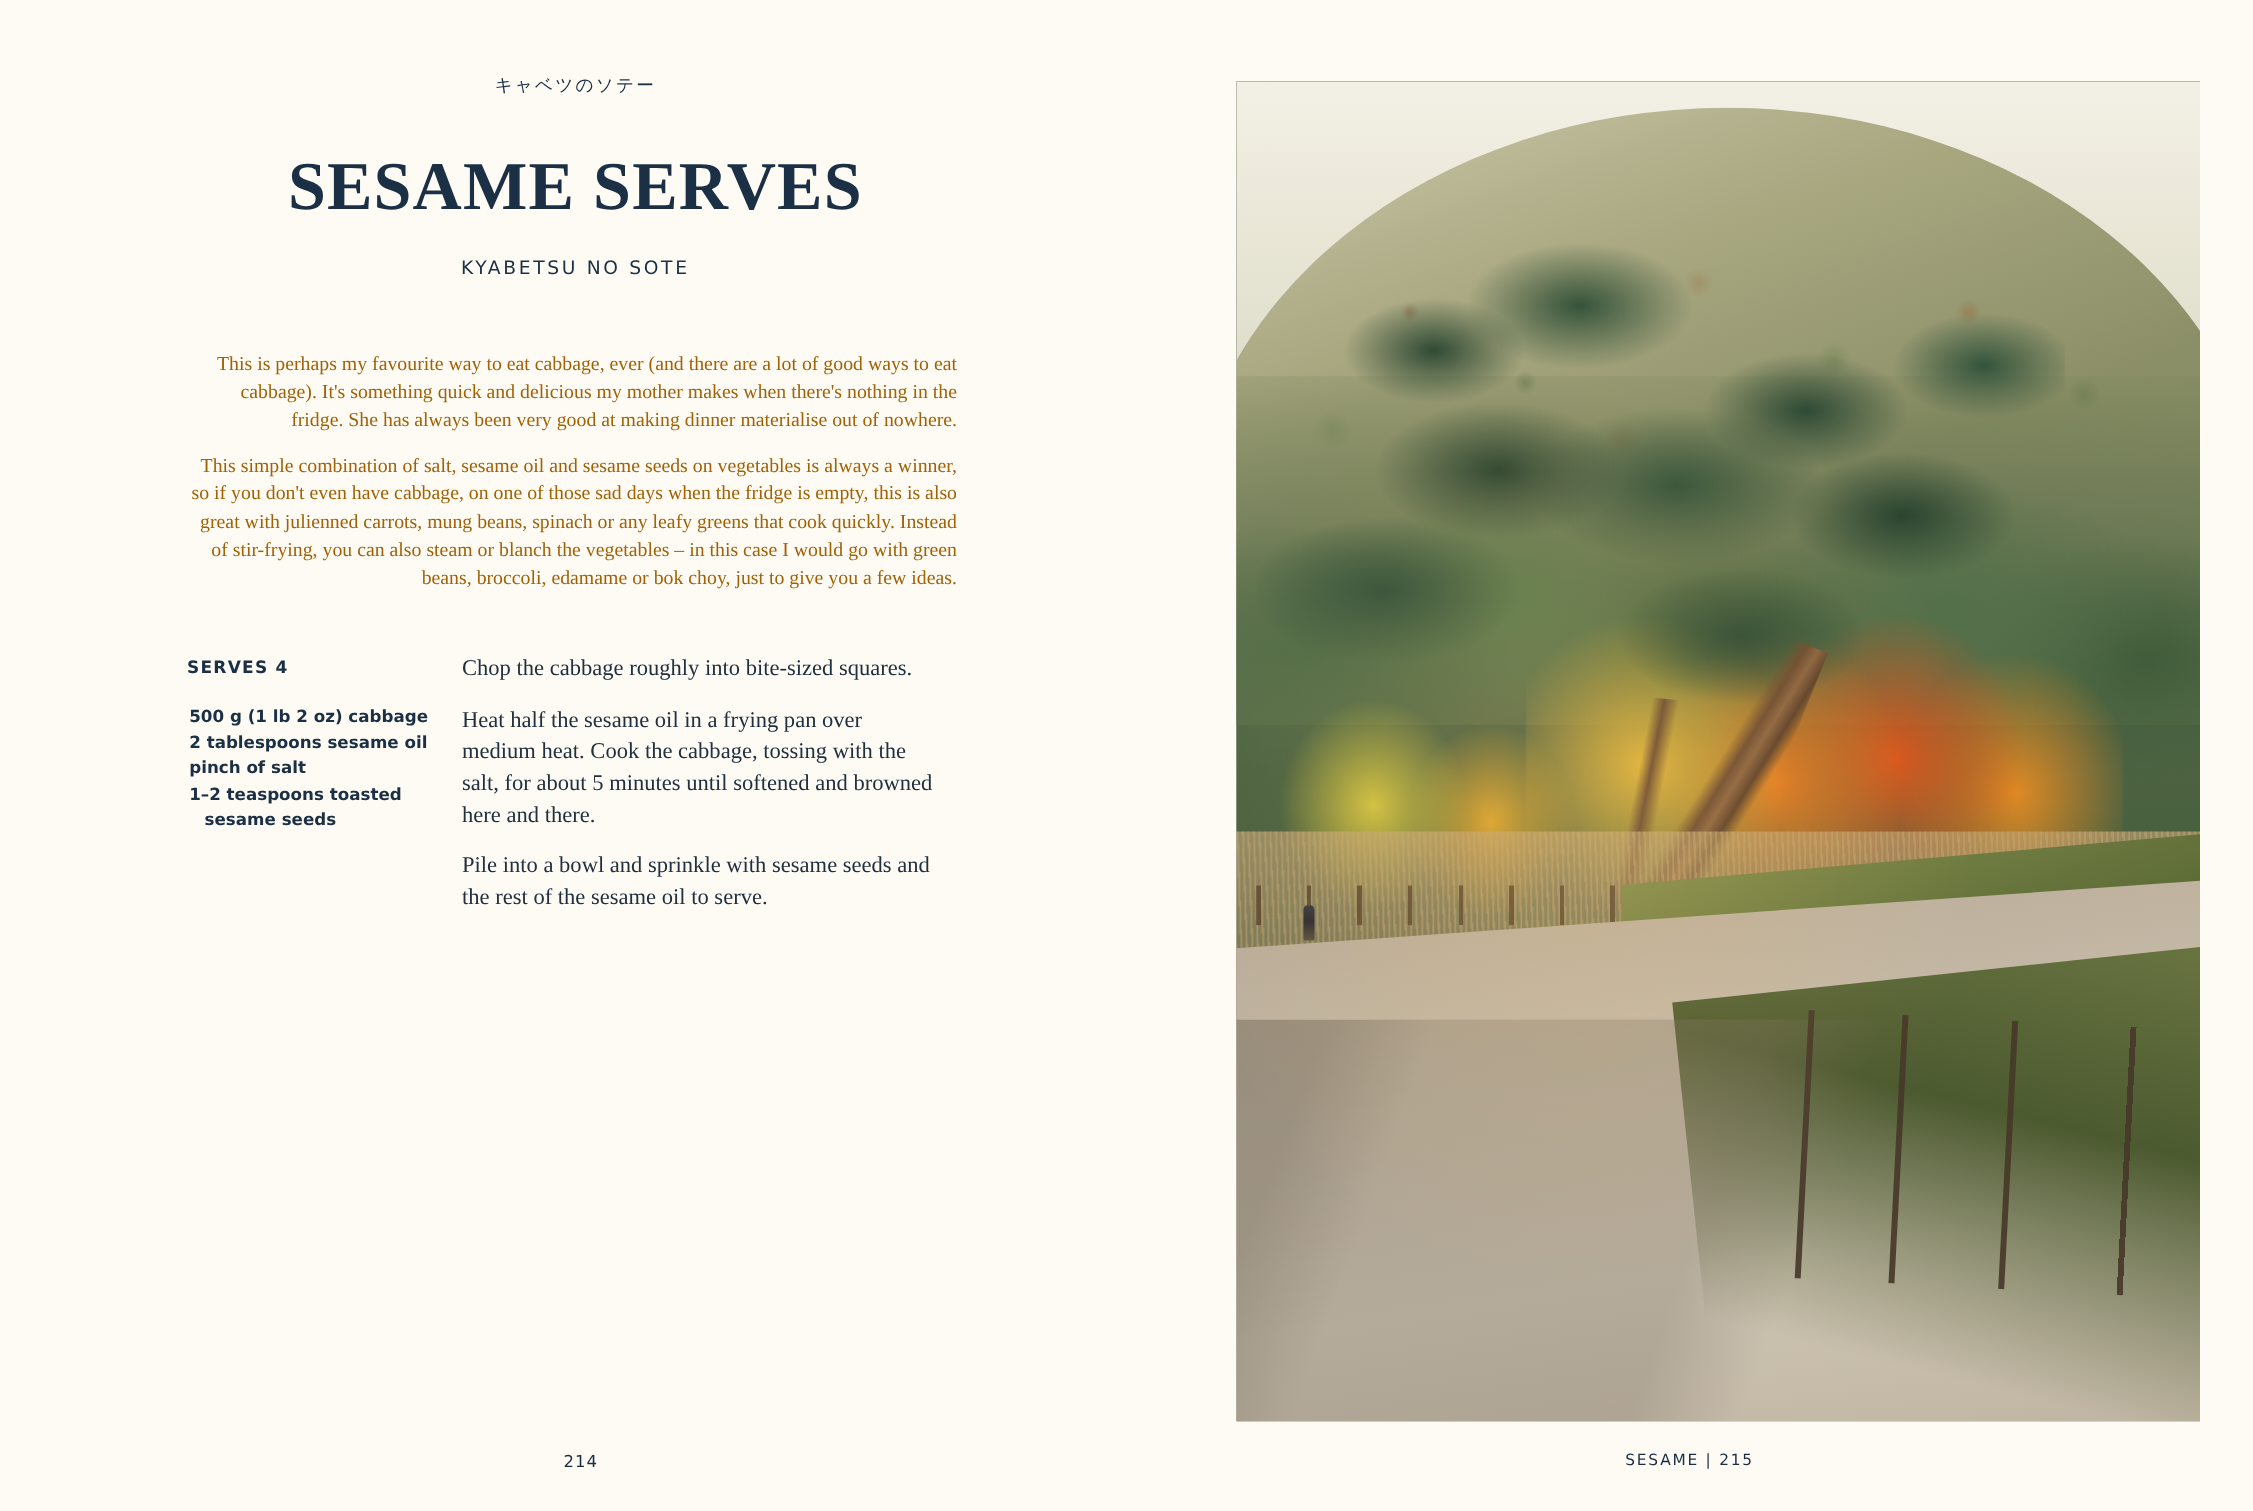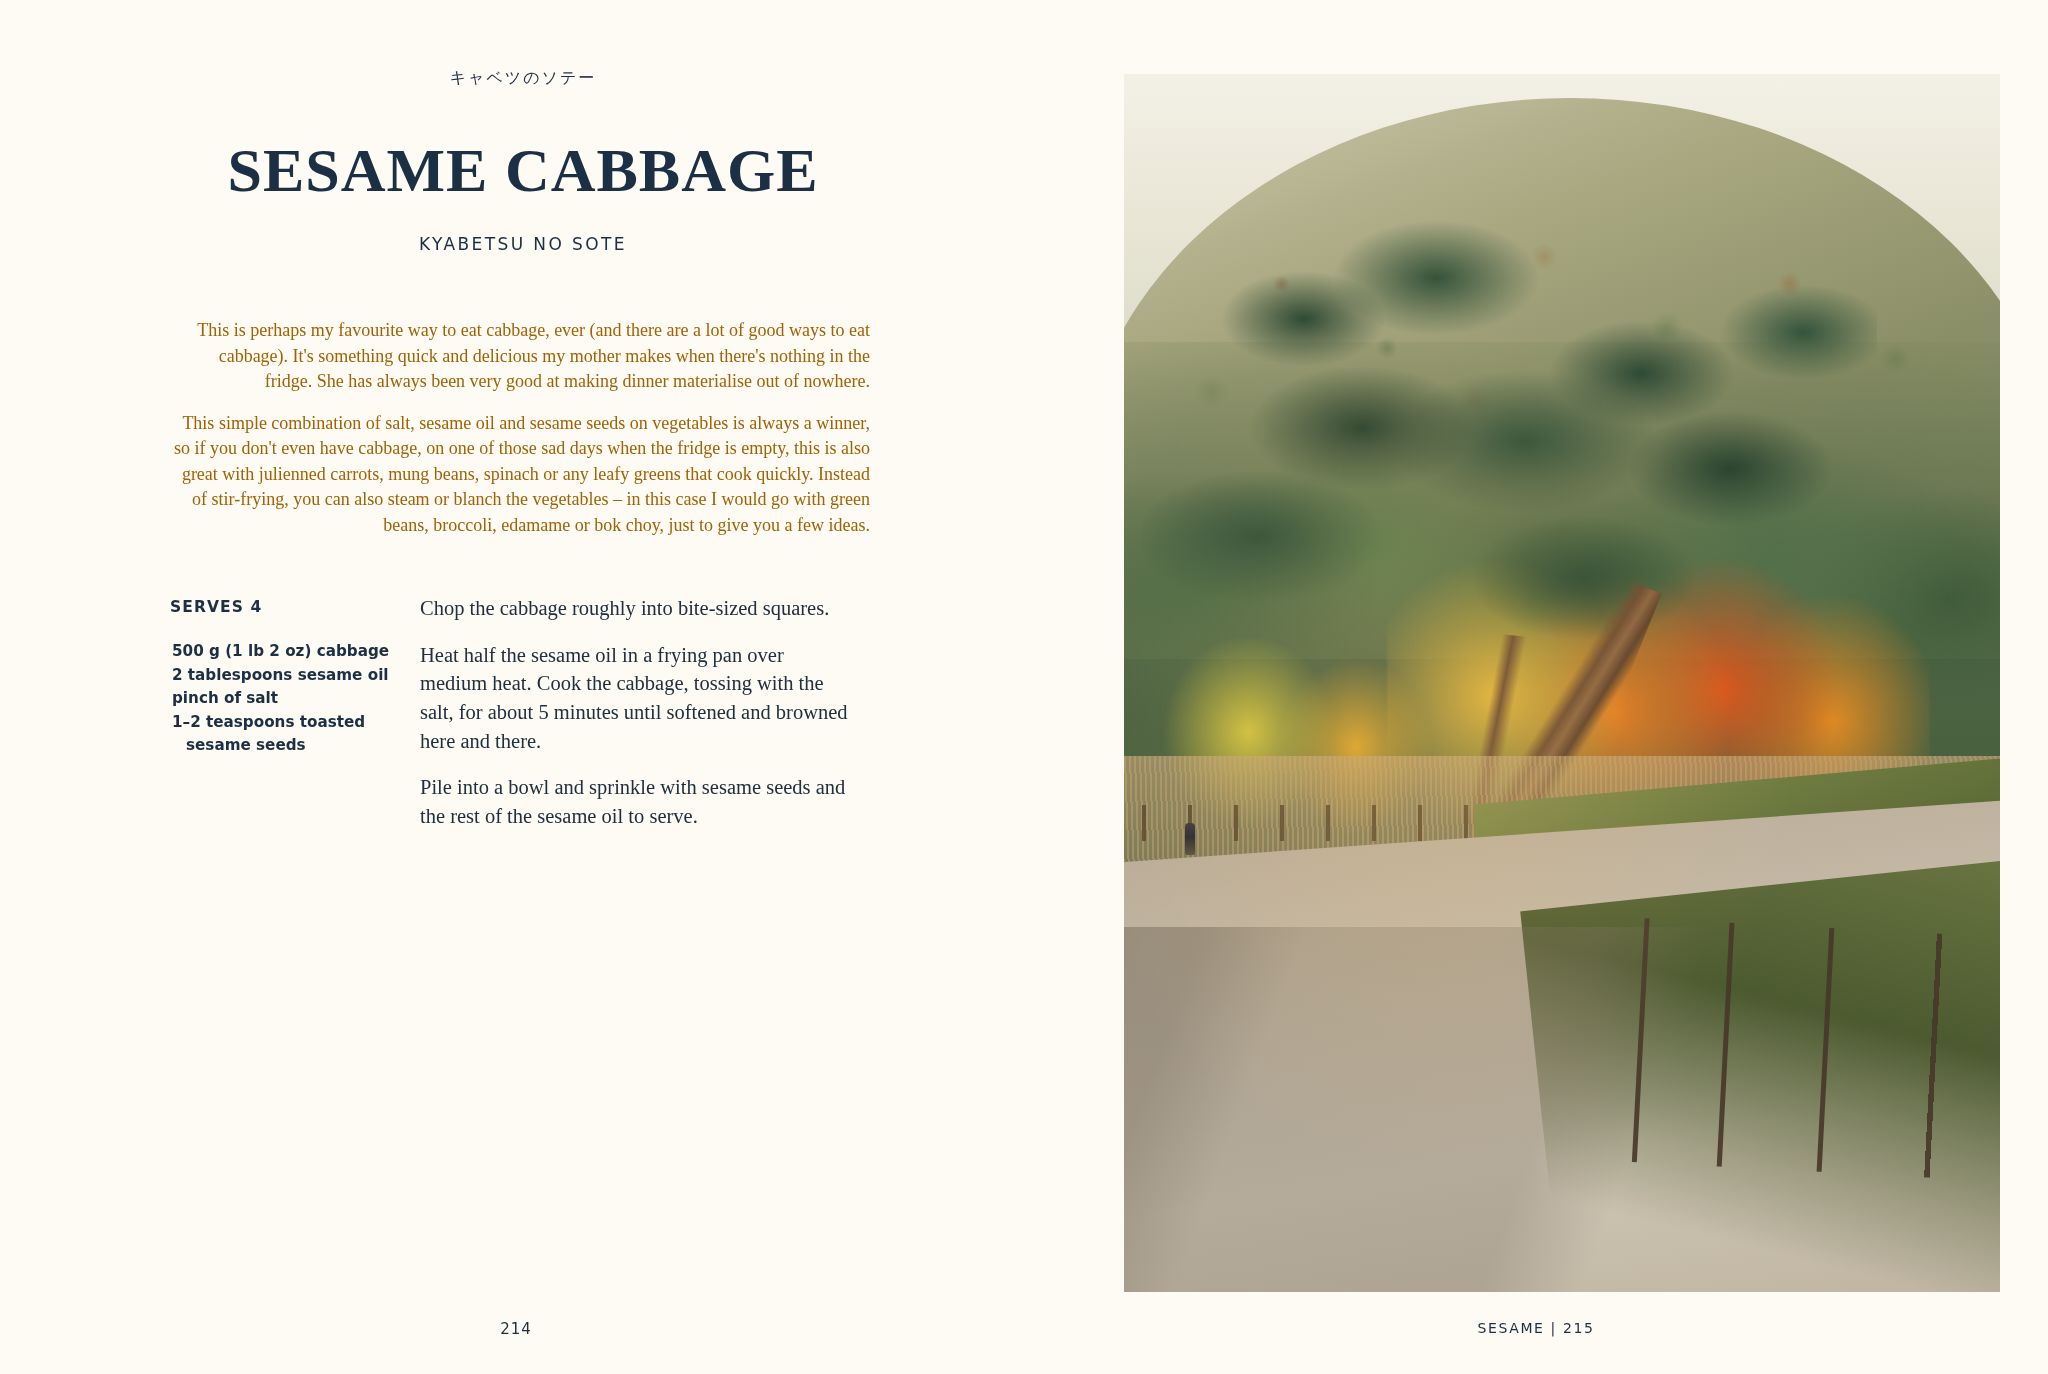--- a/index.html
+++ b/index.html
@@ -128,21 +128,21 @@
   }
   .method p {
     margin: 0 0 18px 0;
     font-size: 20.5px;
     line-height: 1.40;
     color: #20303f;
   }
 
   .folio-left {
     position: absolute;
-    left: 4px;
+    left: 16px;
     top: 1320px;
     width: 1024px;
     text-align: center;
     font-family: "DejaVu Sans", sans-serif;
     font-size: 15px;
     letter-spacing: 1px;
     color: #1b2f45;
   }
 
   
@@ -361,21 +361,21 @@
 </head>
 <body>
 
 <div class="spread">
 
   <div class="page-left">
 
     <div class="kana">キャベツのソテー</div>
 
     <h1 class="title">
-      <span class="line">SESAME CABBAGE</span>
+      <span class="line">SESAME SERVES</span>
     </h1>
 
     <div class="romaji">KYABETSU NO SOTE</div>
 
     <div class="intro">
       <p>This is perhaps my favourite way to eat cabbage, ever (and there are a lot of good ways to eat cabbage). It's something quick and delicious my mother makes when there's nothing in the fridge. She has always been very good at making dinner materialise out of nowhere.</p>
       <p>This simple combination of salt, sesame oil and sesame seeds on vegetables is always a winner, so if you don't even have cabbage, on one of those sad days when the fridge is empty, this is also great with julienned carrots, mung beans, spinach or any leafy greens that cook quickly. Instead of stir-frying, you can also steam or blanch the vegetables – in this case I would go with green beans, broccoli, edamame or bok choy, just to give you a few ideas.</p>
     </div>
 
     <div class="serves">SERVES 4</div>

